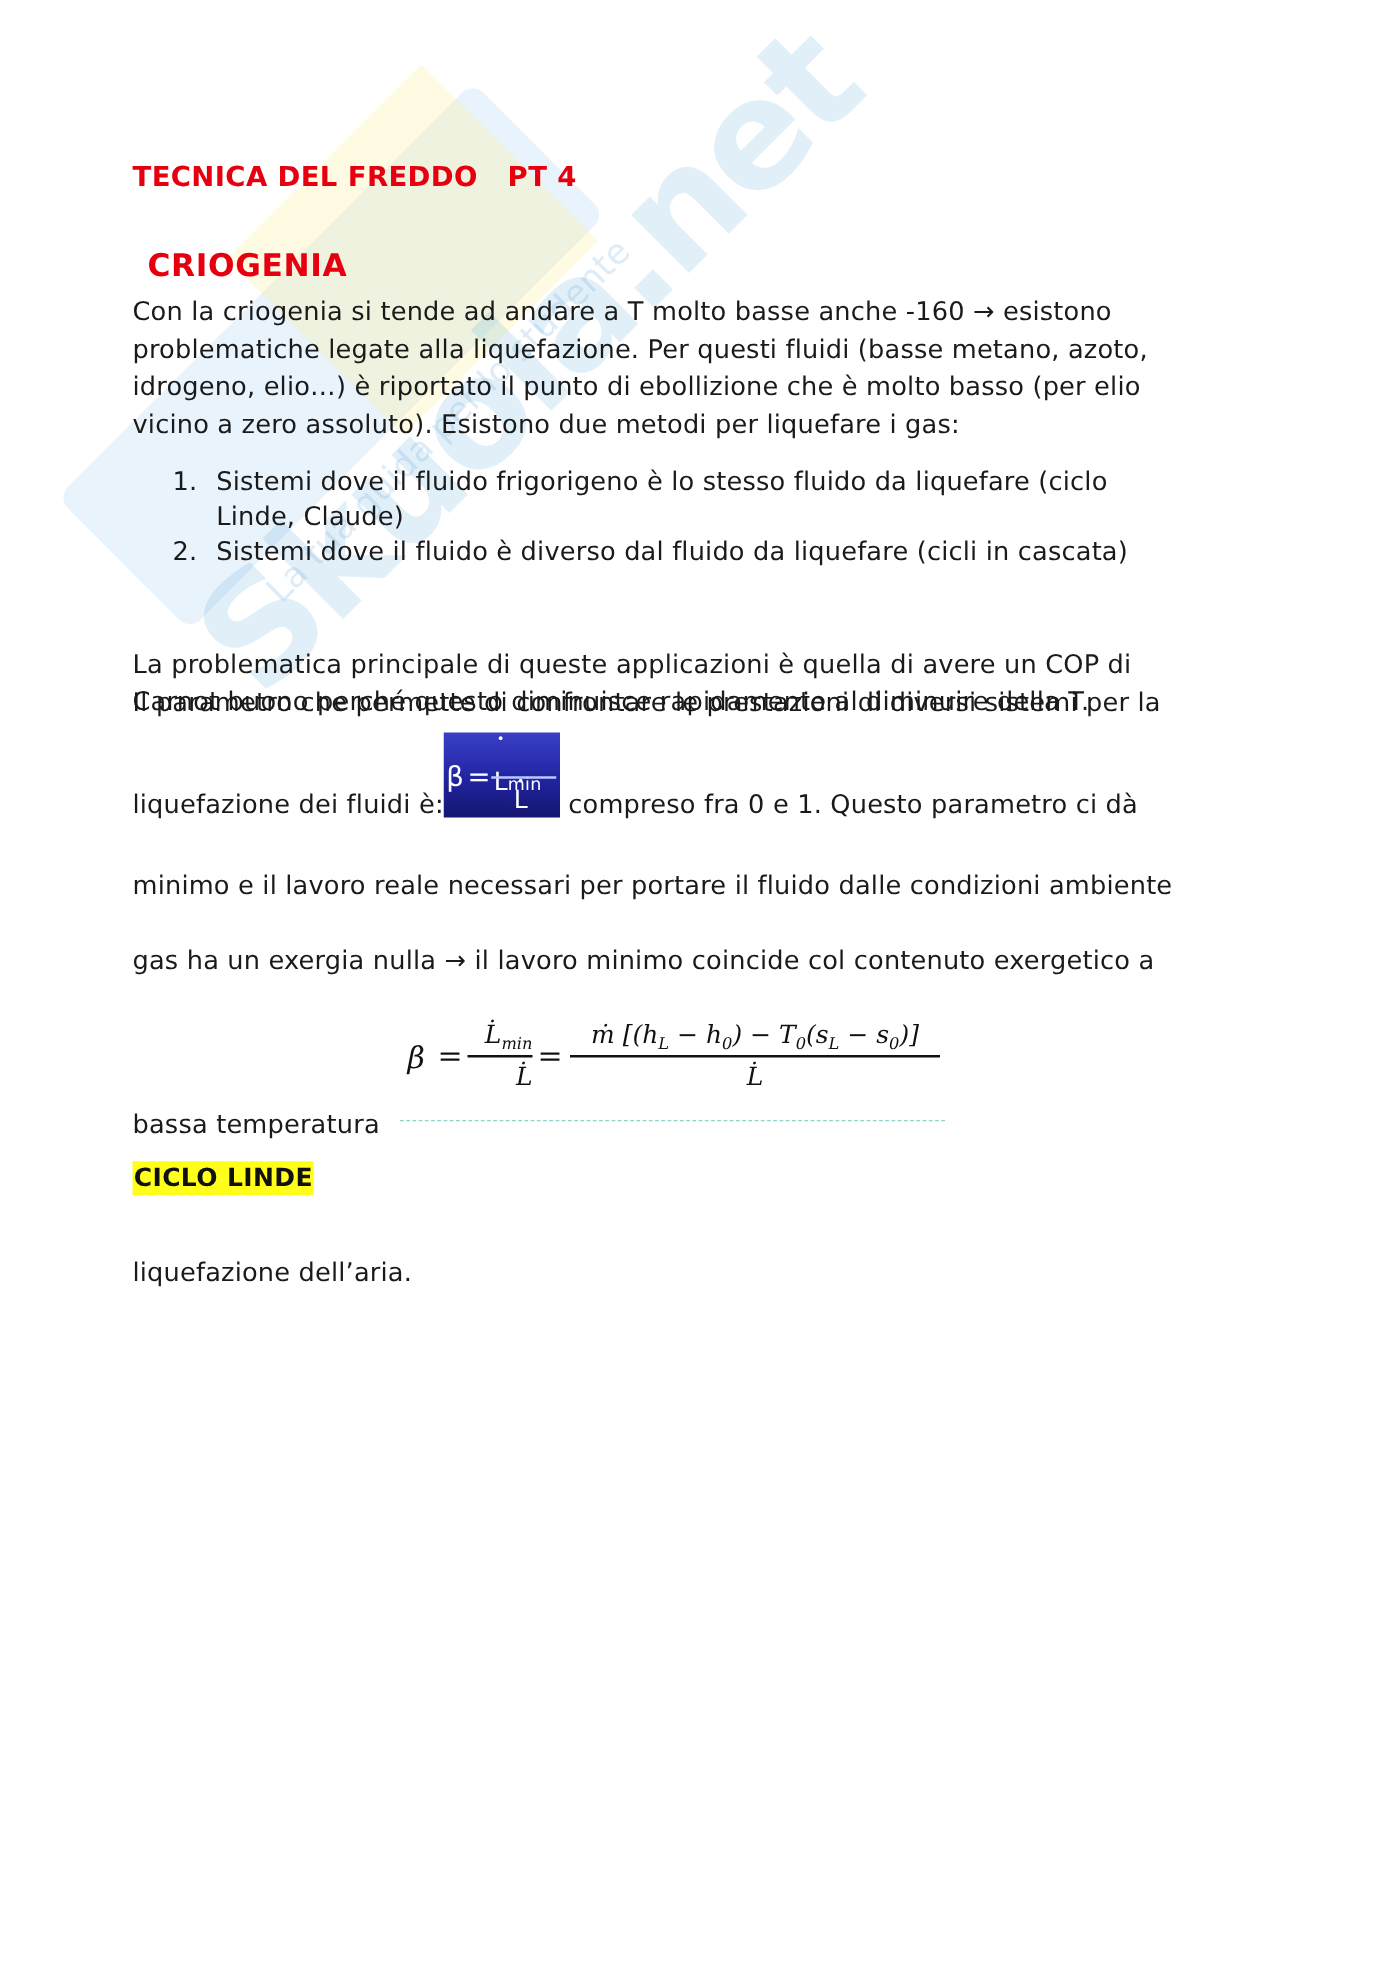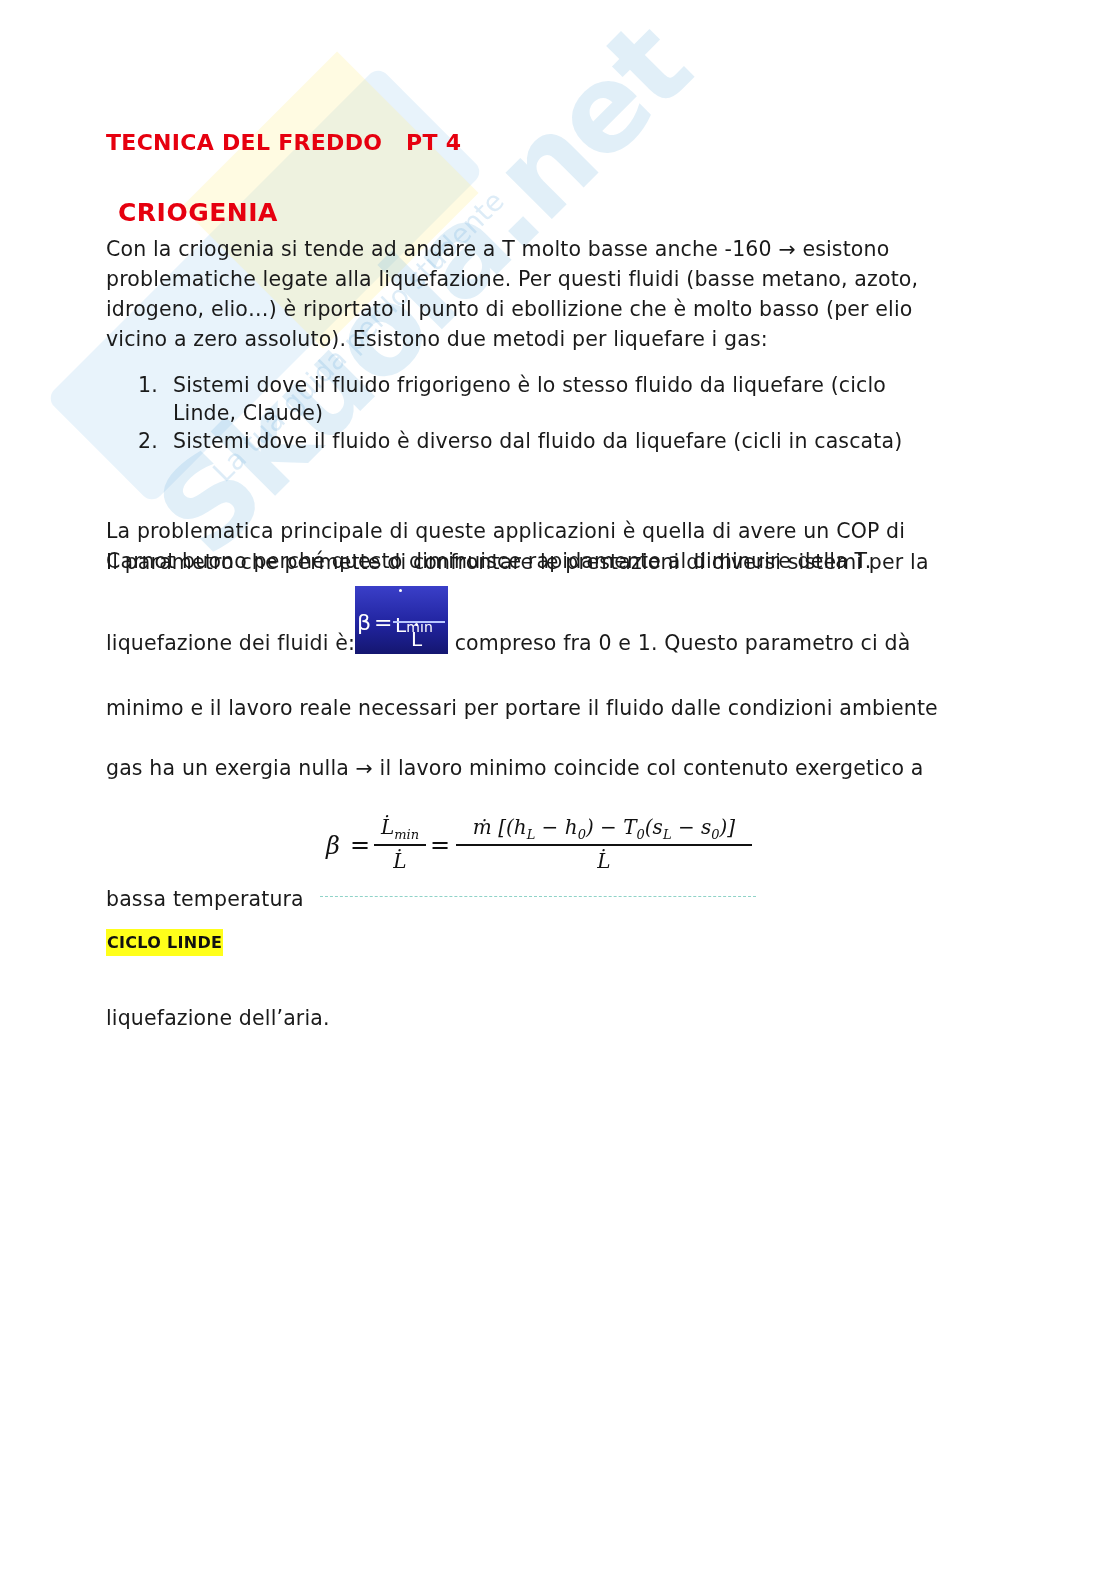--- a/index.html
+++ b/index.html
@@ -45,35 +45,35 @@
   .inline-formula .num { position: absolute; left: 40px; top: 24px; font-size: 20px; }
   .inline-formula .num .sub { font-size: 14px; }
   .inline-formula .bar { position: absolute; left: 38px; top: 35px; width: 52px; height: 2px; background: #b9c8ff; }
   .inline-formula .den { position: absolute; left: 56px; top: 38px; font-size: 20px; }
   .inline-formula .dot { position: absolute; width: 3px; height: 3px; background: #fff; border-radius: 50%; }
 
   .display-formula { position: absolute; left: 220px; top: 812px; width: 440px; height: 70px;
                      font-family: "DejaVu Serif", serif; font-style: italic; color: #111; }
   .df-beta { position: absolute; left: 0; top: 20px; font-size: 24px; }
   .df-eq1 { position: absolute; left: 24px; top: 19px; font-size: 24px; font-style: normal; }
-  .df-frac1 { position: absolute; left: 48px; top: 0; width: 52px; text-align: center; }
+  .df-frac1 { position: absolute; left: 48px; top: 0; width: 52px; text-align: right; }
   .df-frac1 .n { font-size: 20px; display: block; height: 32px; line-height: 30px; }
   .df-frac1 .n sub { font-size: 13px; }
   .df-frac1 .bar, .df-frac2 .bar { height: 1.5px; background: #111; }
   .df-frac1 .d, .df-frac2 .d { font-size: 20px; display: block; line-height: 30px; }
   .df-eq2 { position: absolute; left: 104px; top: 19px; font-size: 24px; font-style: normal; }
   .df-frac2 { position: absolute; left: 130px; top: 0; width: 296px; text-align: center; }
   .df-frac2 .n { font-size: 20px; display: block; height: 32px; line-height: 30px; white-space: nowrap; }
   .df-frac2 .n sub { font-size: 13px; }
 
   .dash-line { position: absolute; left: 214px; top: 896px; width: 436px; height: 0;
                border-top: 1.5px dashed #8fd3c8; }
 
   .highlight-heading { position: absolute; left: 0; top: 929px; margin: 0;
-                       font-size: 16px; font-weight: bold; color: #111; background: #ffff1a;
+                       font-size: 20px; font-weight: bold; color: #111; background: #ffff1a;
                        padding: 0 1px; line-height: 27px; letter-spacing: 0.3px; }
 </style>
 </head>
 <body>
 
 <div class="watermark">
   <div class="wm-band wm-blue"></div>
   <div class="wm-band wm-yellow"></div>
   <div class="wm-text">Skuola.net</div>
   <div class="wm-sub">La tua guida per lo studente</div>

